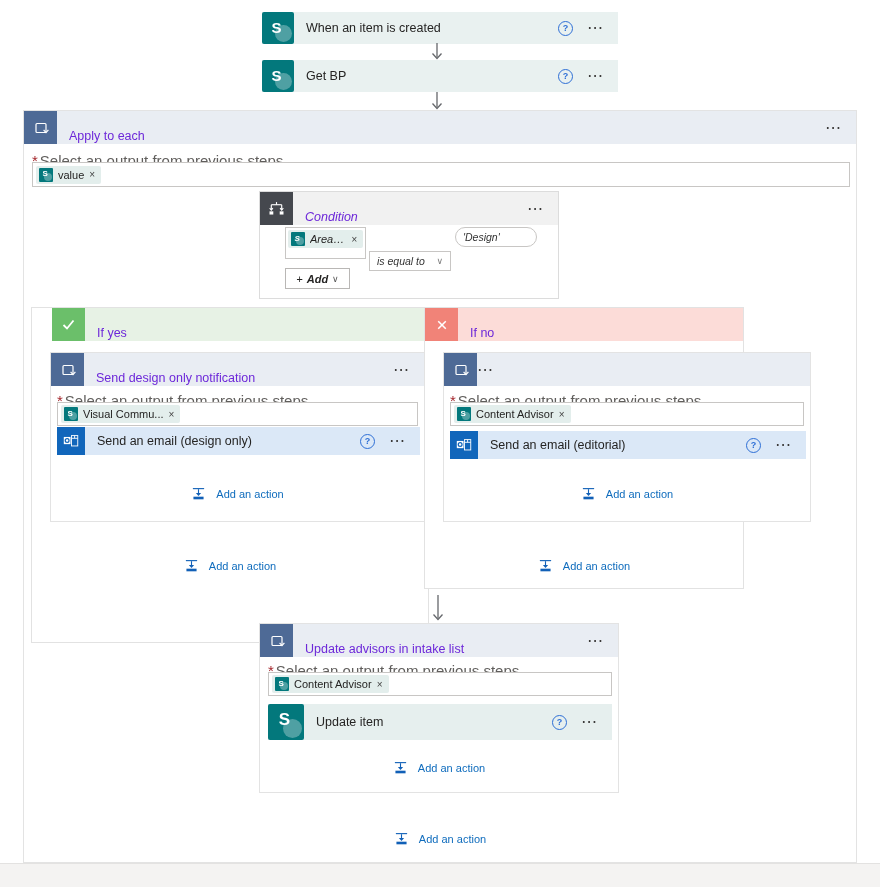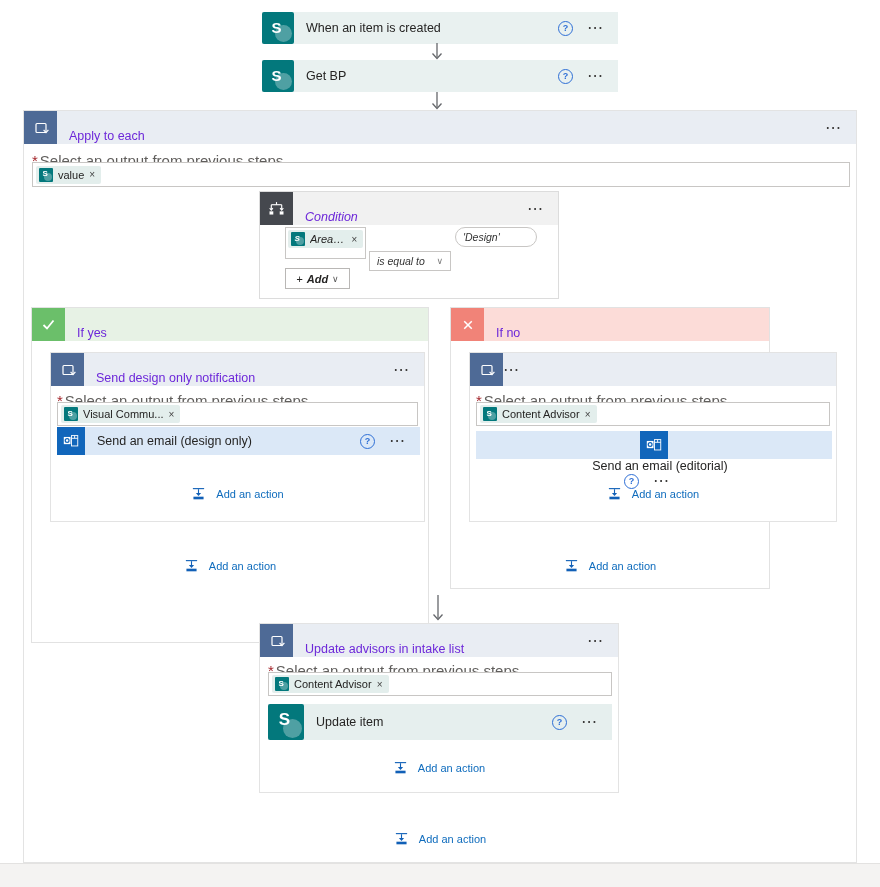--- a/index.html
+++ b/index.html
@@ -169,21 +169,21 @@
       <div class="cond-ctl" style="left:195px;top:35px;width:82px;height:20px;border-radius:10px;">
         <span>'Design'</span>
       </div>
       <div class="add-btn" style="left:25px;top:76px;width:65px;height:21px;">
         <span>+</span>
         <b>Add</b>
         <span class="chev">∨</span>
       </div>
     </div>
 
-    <div class="branch" style="left:7px;top:196px;width:398px;height:336px;">
+    <div class="branch" style="left:7px;top:196px;width:398px;height:336px;padding-left:20px;">
       <div class="branch-hd yes-hd">
         <span class="icon-sq yes-sq">
           <svg viewBox="0 0 17 17" width="17" height="17">
               <path d="M3.5 9 L7 12.5 L13.5 4.5" stroke="#fff" stroke-width="1.8" fill="none"></path>
             </svg>
         </span>
         <span class="hd-title">If yes</span>
       </div>
 
       <div class="scope" style="left:18px;top:44px;width:375px;height:170px;">
@@ -244,21 +244,21 @@
             <path d="M2 2.2h12v1.2H2z"></path>
               <path d="M7.4 3.4h1.2v4.6H7.4z"></path>
               <path d="M5.2 7.4 L8 10.7 L10.8 7.4z"></path>
               <rect x="2.6" y="11.4" width="10.8" height="2.8"></rect>
           </svg>
           <span>Add an action</span>
         </span>
       </div>
     </div>
 
-    <div class="branch" style="left:426px;top:196px;width:320px;height:282px;">
+    <div class="branch" style="left:400px;top:196px;width:320px;height:282px;">
       <div class="branch-hd no-hd">
         <span class="icon-sq no-sq">
           <svg viewBox="0 0 17 17" width="16" height="16">
               <path d="M4.5 4.5 L12.5 12.5 M12.5 4.5 L4.5 12.5" stroke="#fff" stroke-width="1.6"></path>
             </svg>
         </span>
         <span class="hd-title">If no</span>
       </div>
 
       <div class="scope" style="left:18px;top:44px;width:368px;height:170px;">
@@ -277,21 +277,21 @@
         <div class="input-box" style="left:6px;top:49px;width:354px;height:24px;">
           <span class="token">
             <span class="sp-icon sz14">
                 <span class="sp-letter">S</span>
                 <span class="sp-dot"></span>
               </span>
             <span>Content Advisor</span>
             <span class="tk-x">×</span>
           </span>
         </div>
-        <div class="card ol-card" style="left:6px;top:78px;width:356px;height:28px;flex-direction:column;">
+        <div class="card ol-card" style="left:6px;top:78px;width:356px;height:28px;">
           <span class="icon-sq ol-icon">
             <svg viewBox="0 0 20 20" width="18" height="18">
               <rect x="2" y="5.5" width="7.5" height="8" fill="#fff"></rect>
               <circle cx="5.7" cy="9.5" r="2.1" fill="none" stroke="#1166bb" stroke-width="1.4"></circle>
               <rect x="10.5" y="4" width="7" height="11.5" fill="none" stroke="#fff"></rect>
               <path d="M10.5 7 H17.5 M14 4 V7" stroke="#fff" fill="none"></path>
             </svg>
           </span>
           <span class="card-title">Send an email (editorial)</span>
           <span class="card-right">

